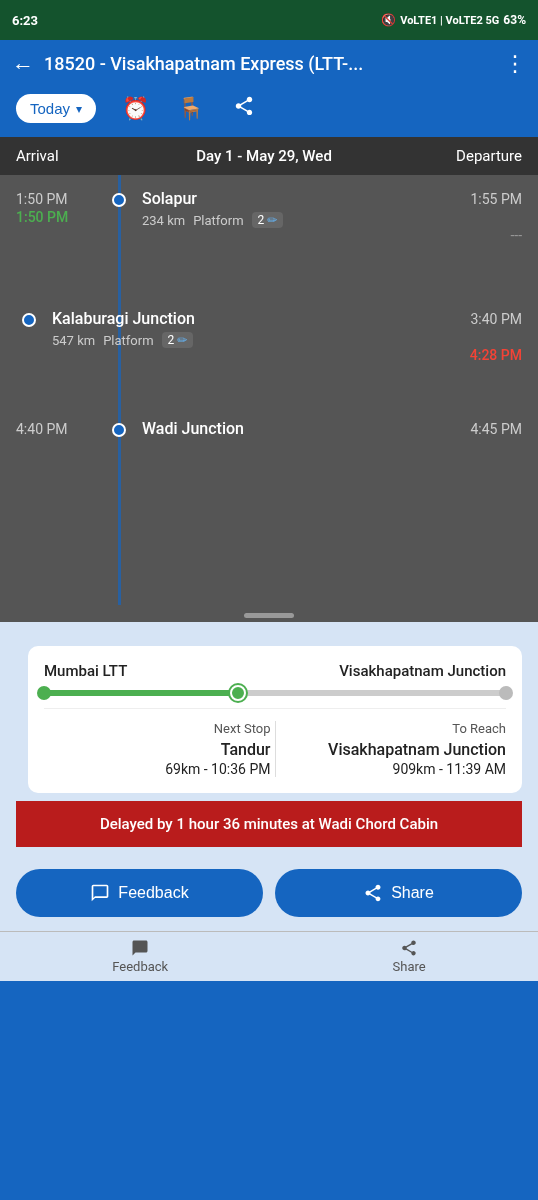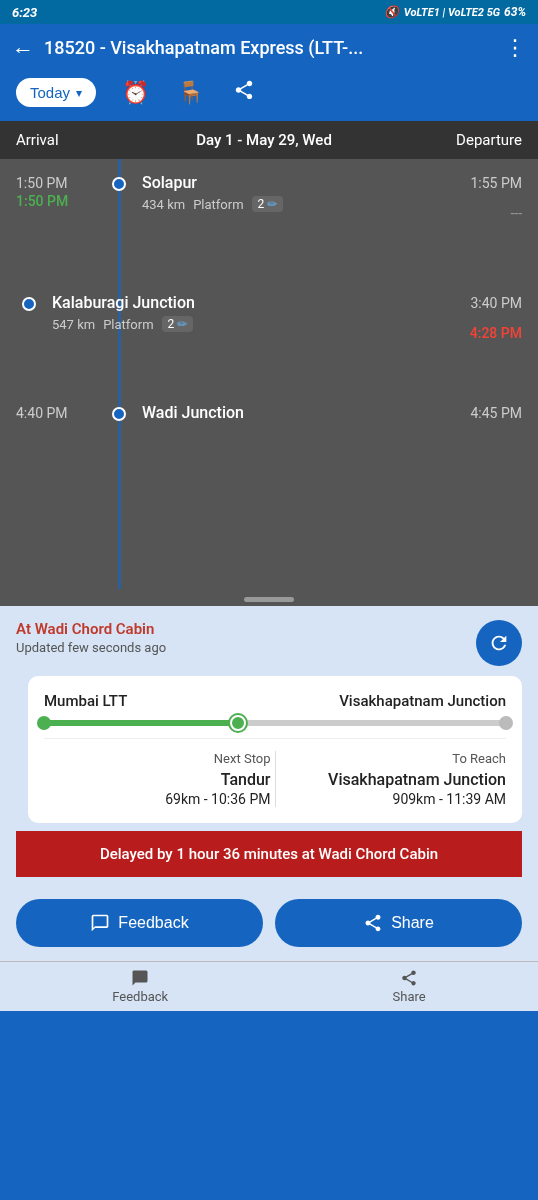--- a/index.html
+++ b/index.html
@@ -7,30 +7,29 @@
     body {
       width: 538px;
       min-height: 1200px;
       font-family: 'Roboto', Arial, sans-serif;
       background: #1565c0;
       overflow-x: hidden;
     }
 
     
     .status-bar {
-      background: #0369a1;
+      background: #14532d;
       color: white;
       font-size: 13px;
       font-weight: bold;
       padding: 4px 12px;
       display: flex;
       justify-content: space-between;
       align-items: center;
-      height: 24px;
-      font-style: italic;
+      height: 40px;
     }
     .status-bar-left { display: flex; align-items: center; gap: 4px; }
     .status-bar-right { display: flex; align-items: center; gap: 4px; font-size: 12px; }
 
     
     .header {
       background: #1565c0;
       padding: 10px 12px;
       display: flex;
       align-items: center;
@@ -198,21 +197,21 @@
     .platform-edit {
       color: #64b5f6;
       font-size: 12px;
       cursor: pointer;
     }
     .station-times-right {
       flex: 0 0 80px;
       display: flex;
       flex-direction: column;
       align-items: flex-end;
-      gap: 14px;
+      gap: 20px;
       padding-top: 2px;
     }
 
     .dash-text {
       color: #999;
       font-size: 14px;
     }
 
     .drag-handle-container {
       background: #555;
@@ -474,21 +473,21 @@
     <div class="station-times-left">
       <span class="station-time-scheduled">1:50 PM</span>
       <span class="station-time-actual">1:50 PM</span>
     </div>
     <div class="station-dot-area">
       <div class="station-dot"></div>
     </div>
     <div class="station-info">
       <div class="station-name">Solapur</div>
       <div class="station-details">
-        <span>434 km</span>
+        <span>234 km</span>
         <span>Platform</span>
         <span class="platform-badge">
           2 <span class="platform-edit">✏</span>
         </span>
       </div>
     </div>
     <div class="station-times-right">
       <span class="station-time-scheduled">1:55 PM</span>
       <span class="dash-text">---</span>
     </div>
@@ -532,32 +531,20 @@
       <span class="station-time-scheduled">4:45 PM</span>
     </div>
   </div>
 </div>
 
 <div class="drag-handle-container">
   <div class="drag-handle"></div>
 </div>
 
 <div class="live-panel">
-  <div class="live-header">
-    <div>
-      <div class="live-location">At Wadi Chord Cabin</div>
-      <div class="live-updated">Updated few seconds ago</div>
-    </div>
-    <button class="refresh-btn">
-
-      <svg width="22" height="22" viewBox="0 0 24 24" fill="white">
-        <path d="M17.65 6.35A7.958 7.958 0 0012 4c-4.42 0-7.99 3.58-7.99 8s3.57 8 7.99 8c3.73 0 6.84-2.55 7.73-6h-2.08A5.99 5.99 0 0112 18c-3.31 0-6-2.69-6-6s2.69-6 6-6c1.66 0 3.14.69 4.22 1.78L13 11h7V4l-2.35 2.35z"></path>
-      </svg>
-    </button>
-  </div>
 
   <div class="progress-card">
     <div class="progress-endpoints">
       <span class="progress-from">Mumbai LTT</span>
       <span class="progress-to">Visakhapatnam Junction</span>
     </div>
     <div class="progress-bar-container">
       <div class="progress-bar-track">
         <div class="progress-bar-fill"></div>
         <div class="progress-dot-start"></div>

